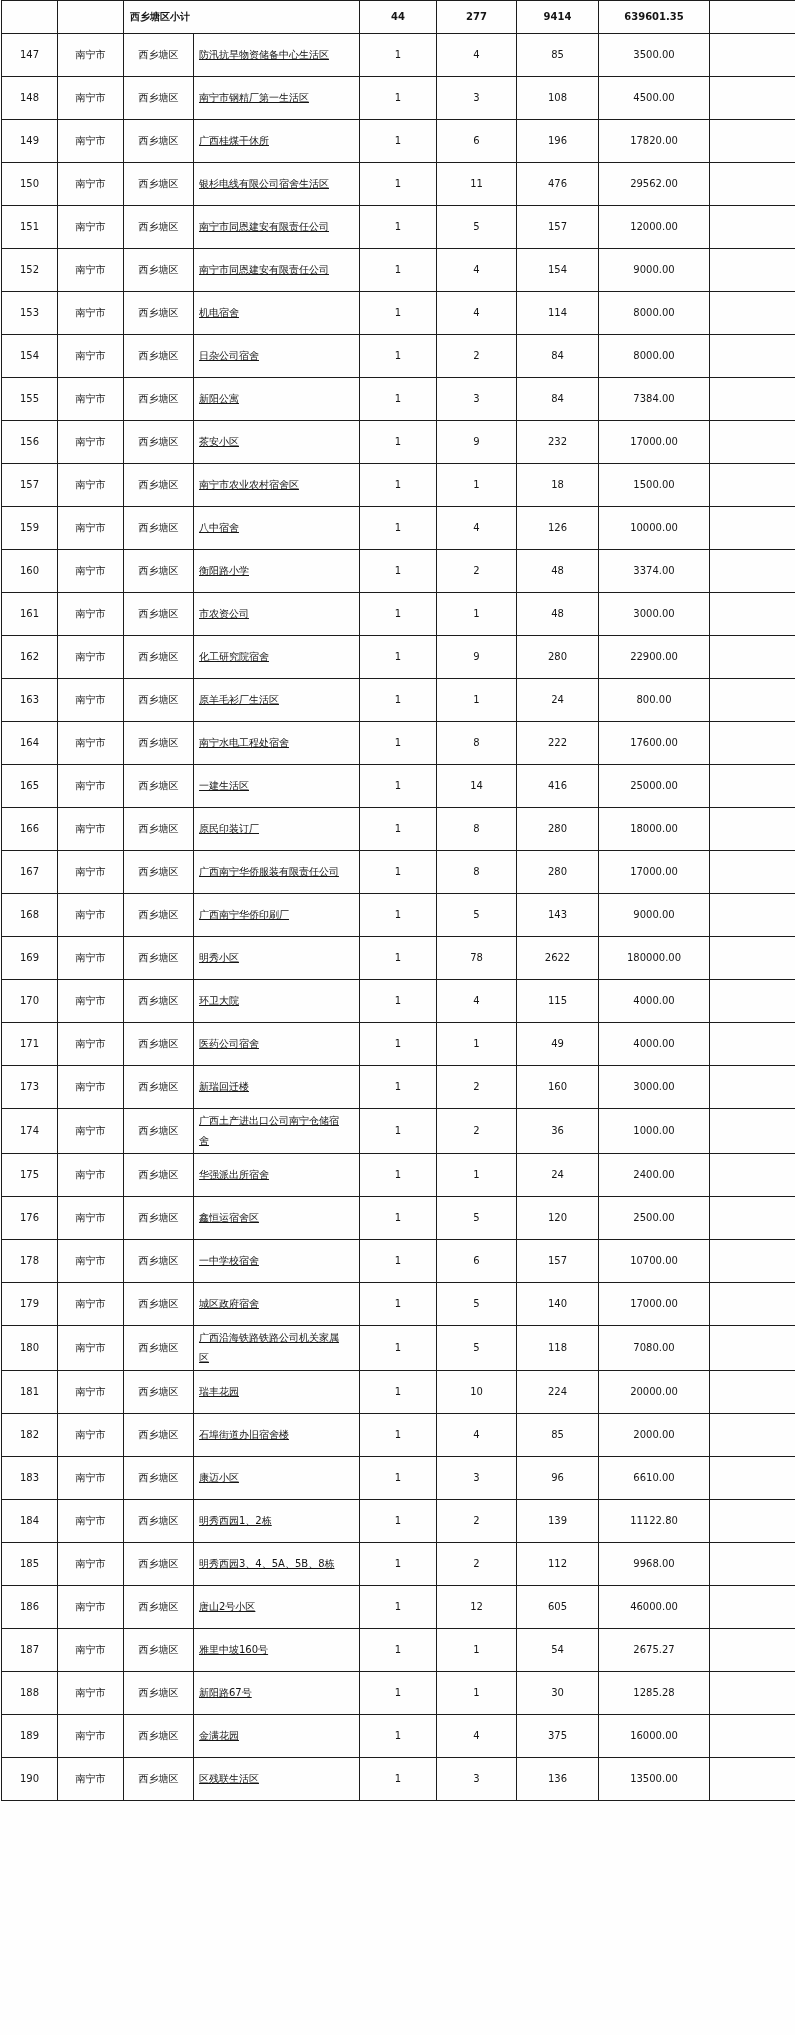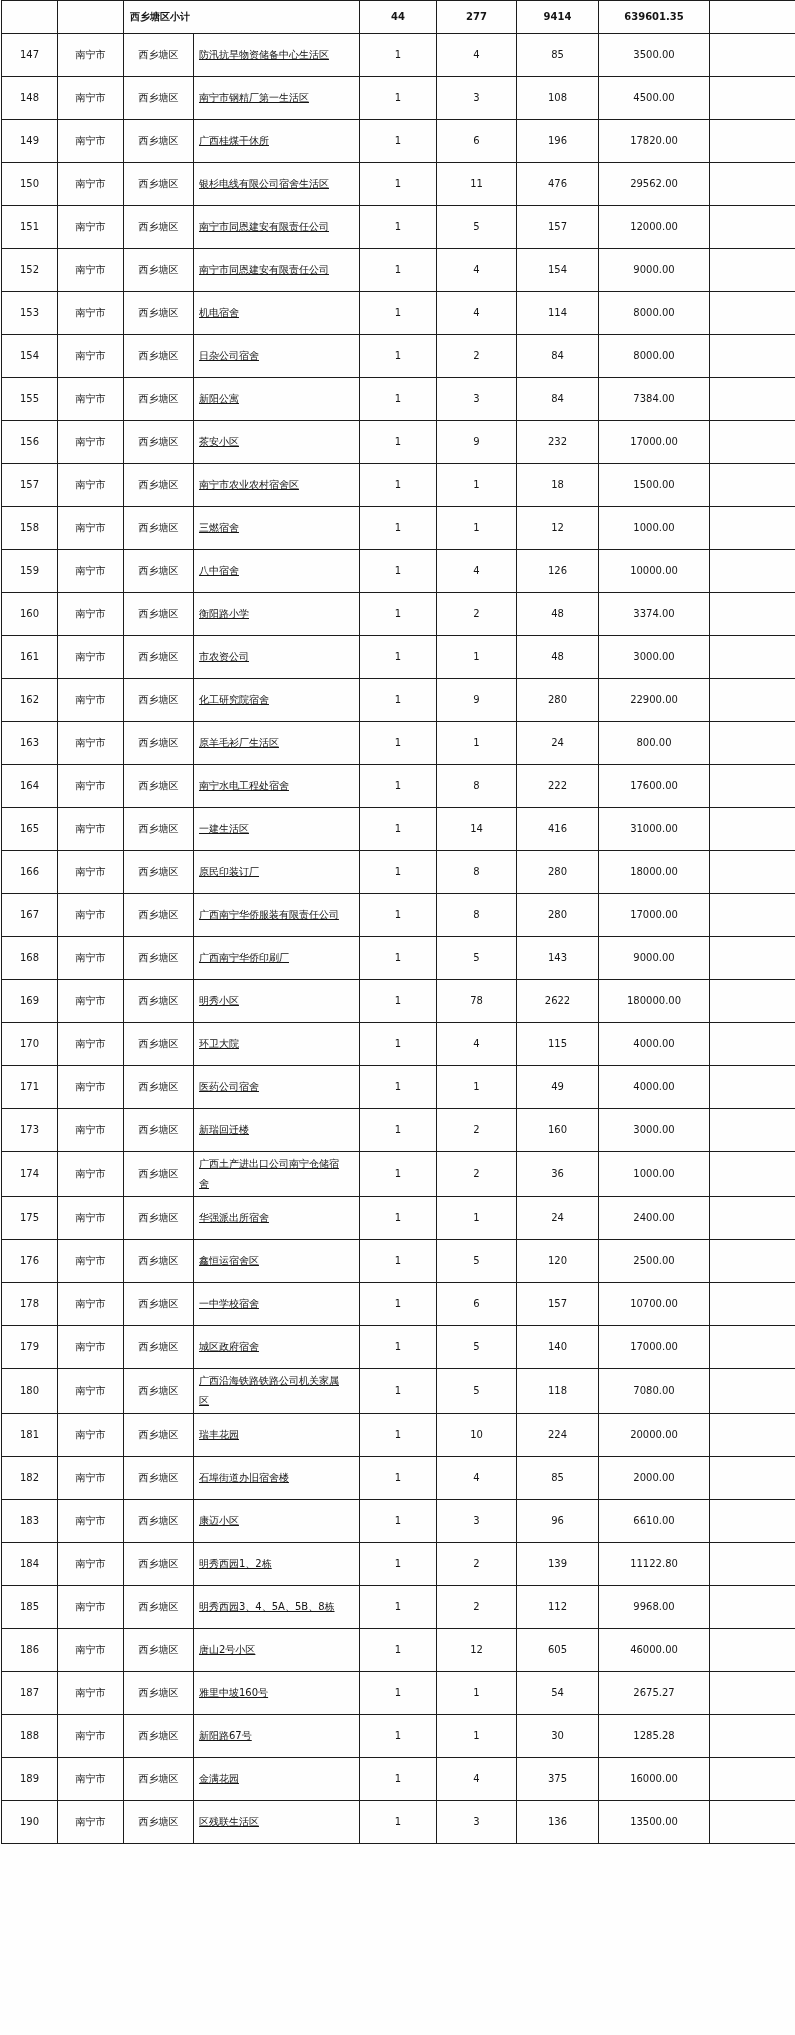--- a/index.html
+++ b/index.html
@@ -188,31 +188,20 @@
           <td>南宁市</td>
           <td>西乡塘区</td>
           <td class="name">南宁市农业农村宿舍区</td>
           <td>1</td>
           <td>1</td>
           <td>18</td>
           <td>1500.00</td>
           <td></td>
         </tr>
         <tr>
-          <td>158</td>
-          <td>南宁市</td>
-          <td>西乡塘区</td>
-          <td class="name">三燃宿舍</td>
-          <td>1</td>
-          <td>1</td>
-          <td>12</td>
-          <td>1000.00</td>
-          <td></td>
-        </tr>
-        <tr>
           <td>159</td>
           <td>南宁市</td>
           <td>西乡塘区</td>
           <td class="name">八中宿舍</td>
           <td>1</td>
           <td>4</td>
           <td>126</td>
           <td>10000.00</td>
           <td></td>
         </tr>
@@ -272,21 +261,21 @@
           <td></td>
         </tr>
         <tr>
           <td>165</td>
           <td>南宁市</td>
           <td>西乡塘区</td>
           <td class="name">一建生活区</td>
           <td>1</td>
           <td>14</td>
           <td>416</td>
-          <td>31000.00</td>
+          <td>25000.00</td>
           <td></td>
         </tr>
         <tr>
           <td>166</td>
           <td>南宁市</td>
           <td>西乡塘区</td>
           <td class="name">原民印装订厂</td>
           <td>1</td>
           <td>8</td>
           <td>280</td>

